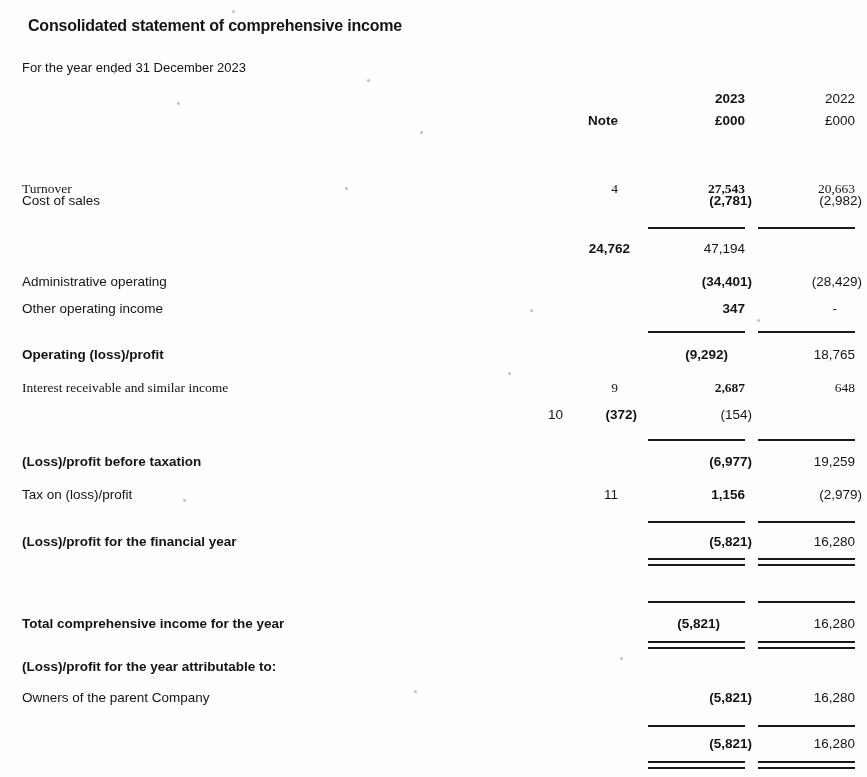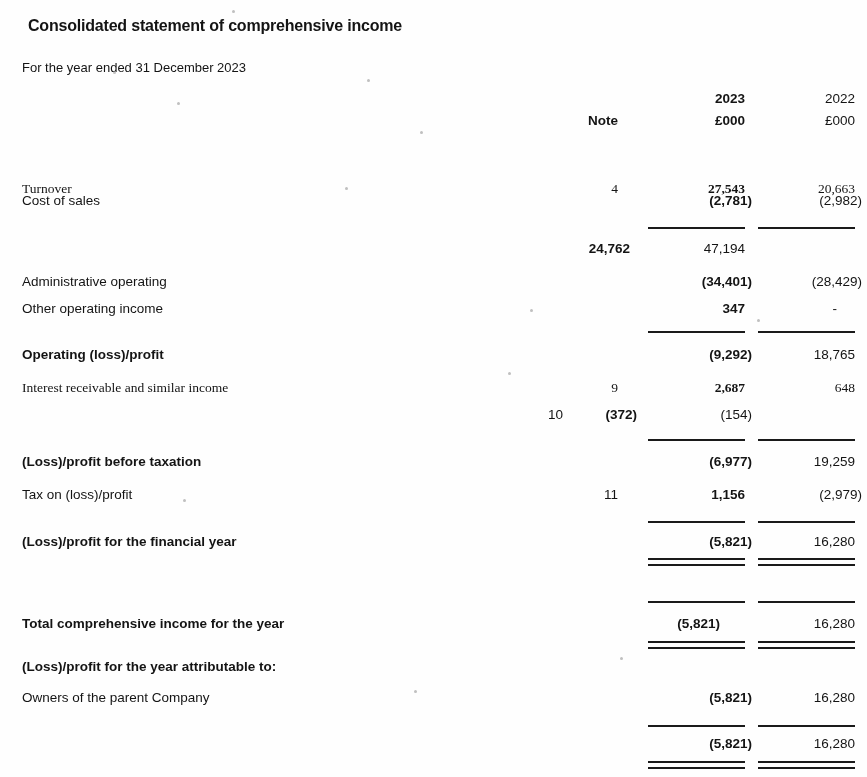--- a/index.html
+++ b/index.html
@@ -89,21 +89,21 @@
       <div class="trow" style="top: 331px;">
         <div class="c1"></div>
         <div class="c2"></div>
         <div class="c3">
           <div class="rule"></div>
         </div>
         <div class="c4">
           <div class="rule"></div>
         </div>
       </div>
-      <div class="trow" style="top: 346px;">
+      <div class="trow" style="top: 346px; gap: 24px;">
         <div class="c1 b">Operating (loss)/profit</div>
         <div class="c2"></div>
         <div class="c3 b hang">(9,292)</div>
         <div class="c4">18,765</div>
       </div>
       <div class="trow" style="top: 379px; font-family: Liberation Serif, serif;">
         <div class="c1">Interest receivable and similar income</div>
         <div class="c2">9</div>
         <div class="c3 b">2,687</div>
         <div class="c4">648</div>

